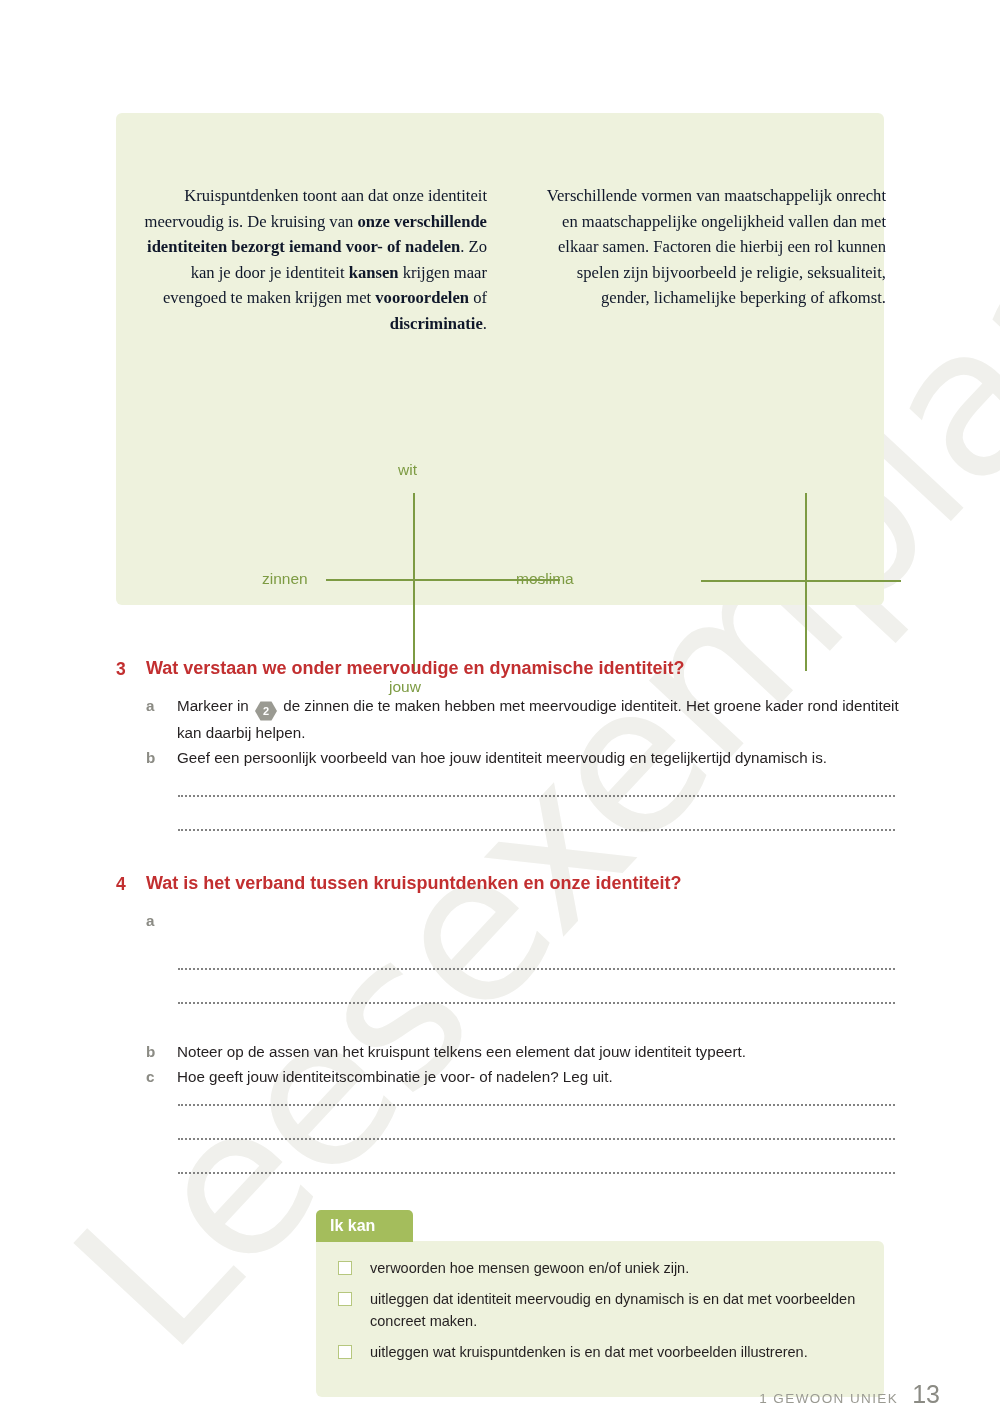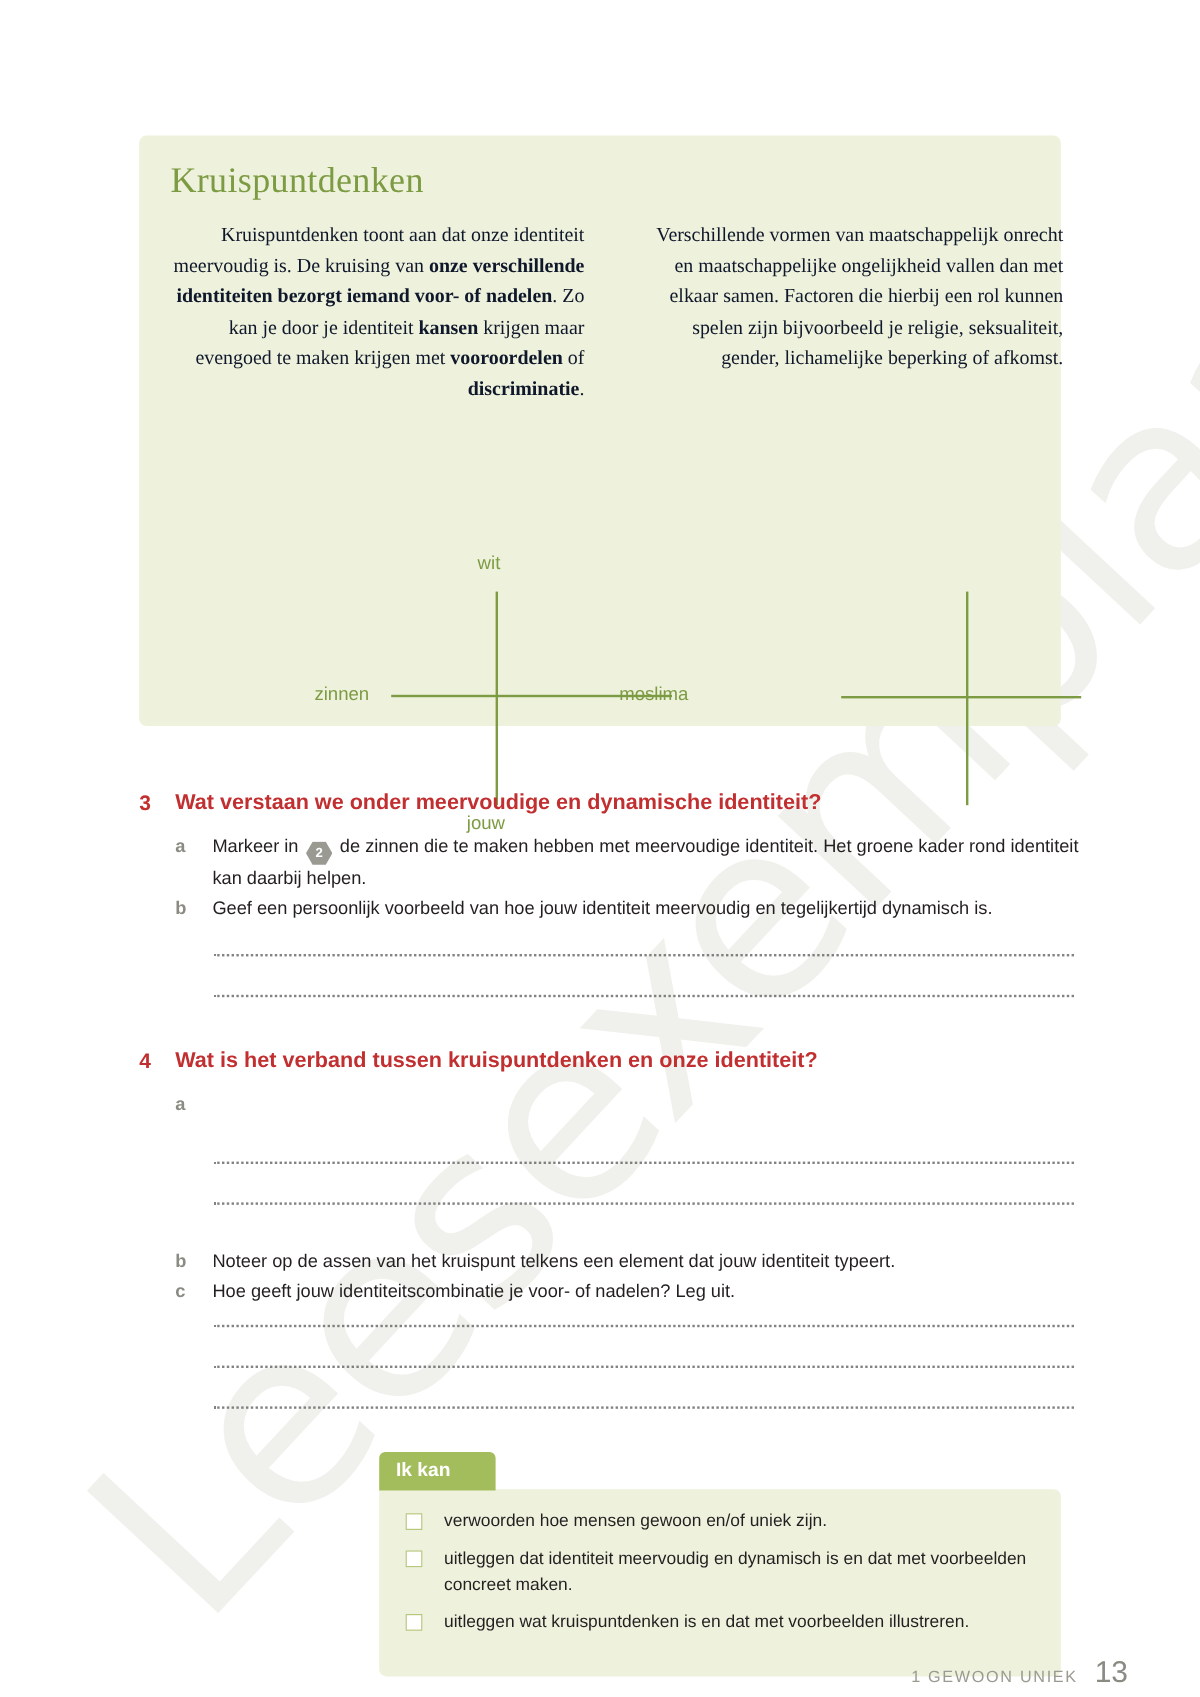--- a/index.html
+++ b/index.html
@@ -237,21 +237,20 @@
 </style>
 </head>
 <body>
 
 <div id="watermark">
   <div class="wm-text">Leesexemplaar</div>
 </div>
 
 <div id="green-panel">
 
-  <div id="panel-title">Kruispuntdenken</div>
 
   <div class="panel-col" id="panel-col-left">Kruispuntdenken toont aan dat onze identiteit meervoudig is. De kruising van <b>onze verschillende identiteiten bezorgt iemand voor- of nadelen</b>. Zo kan je door je identiteit <b>kansen</b> krijgen maar evengoed te maken krijgen met <b>vooroordelen</b> of <b>discriminatie</b>.</div>
 
   <div class="panel-col" id="panel-col-right">Verschillende vormen van maatschappelijk onrecht en maatschappelijke ongelijkheid vallen dan met elkaar samen. Factoren die hierbij een rol kunnen spelen zijn bijvoorbeeld je religie, seksualiteit, gender, lichamelijke beperking of afkomst.</div>
 
   <div class="cross-wrap" id="cross1">
     <div class="cross-v"></div>
     <div class="cross-h"></div>
     <div class="cross-label" id="cross1-label-top">wit</div>
     <div class="cross-label" id="cross1-label-bottom">jouw</div>

